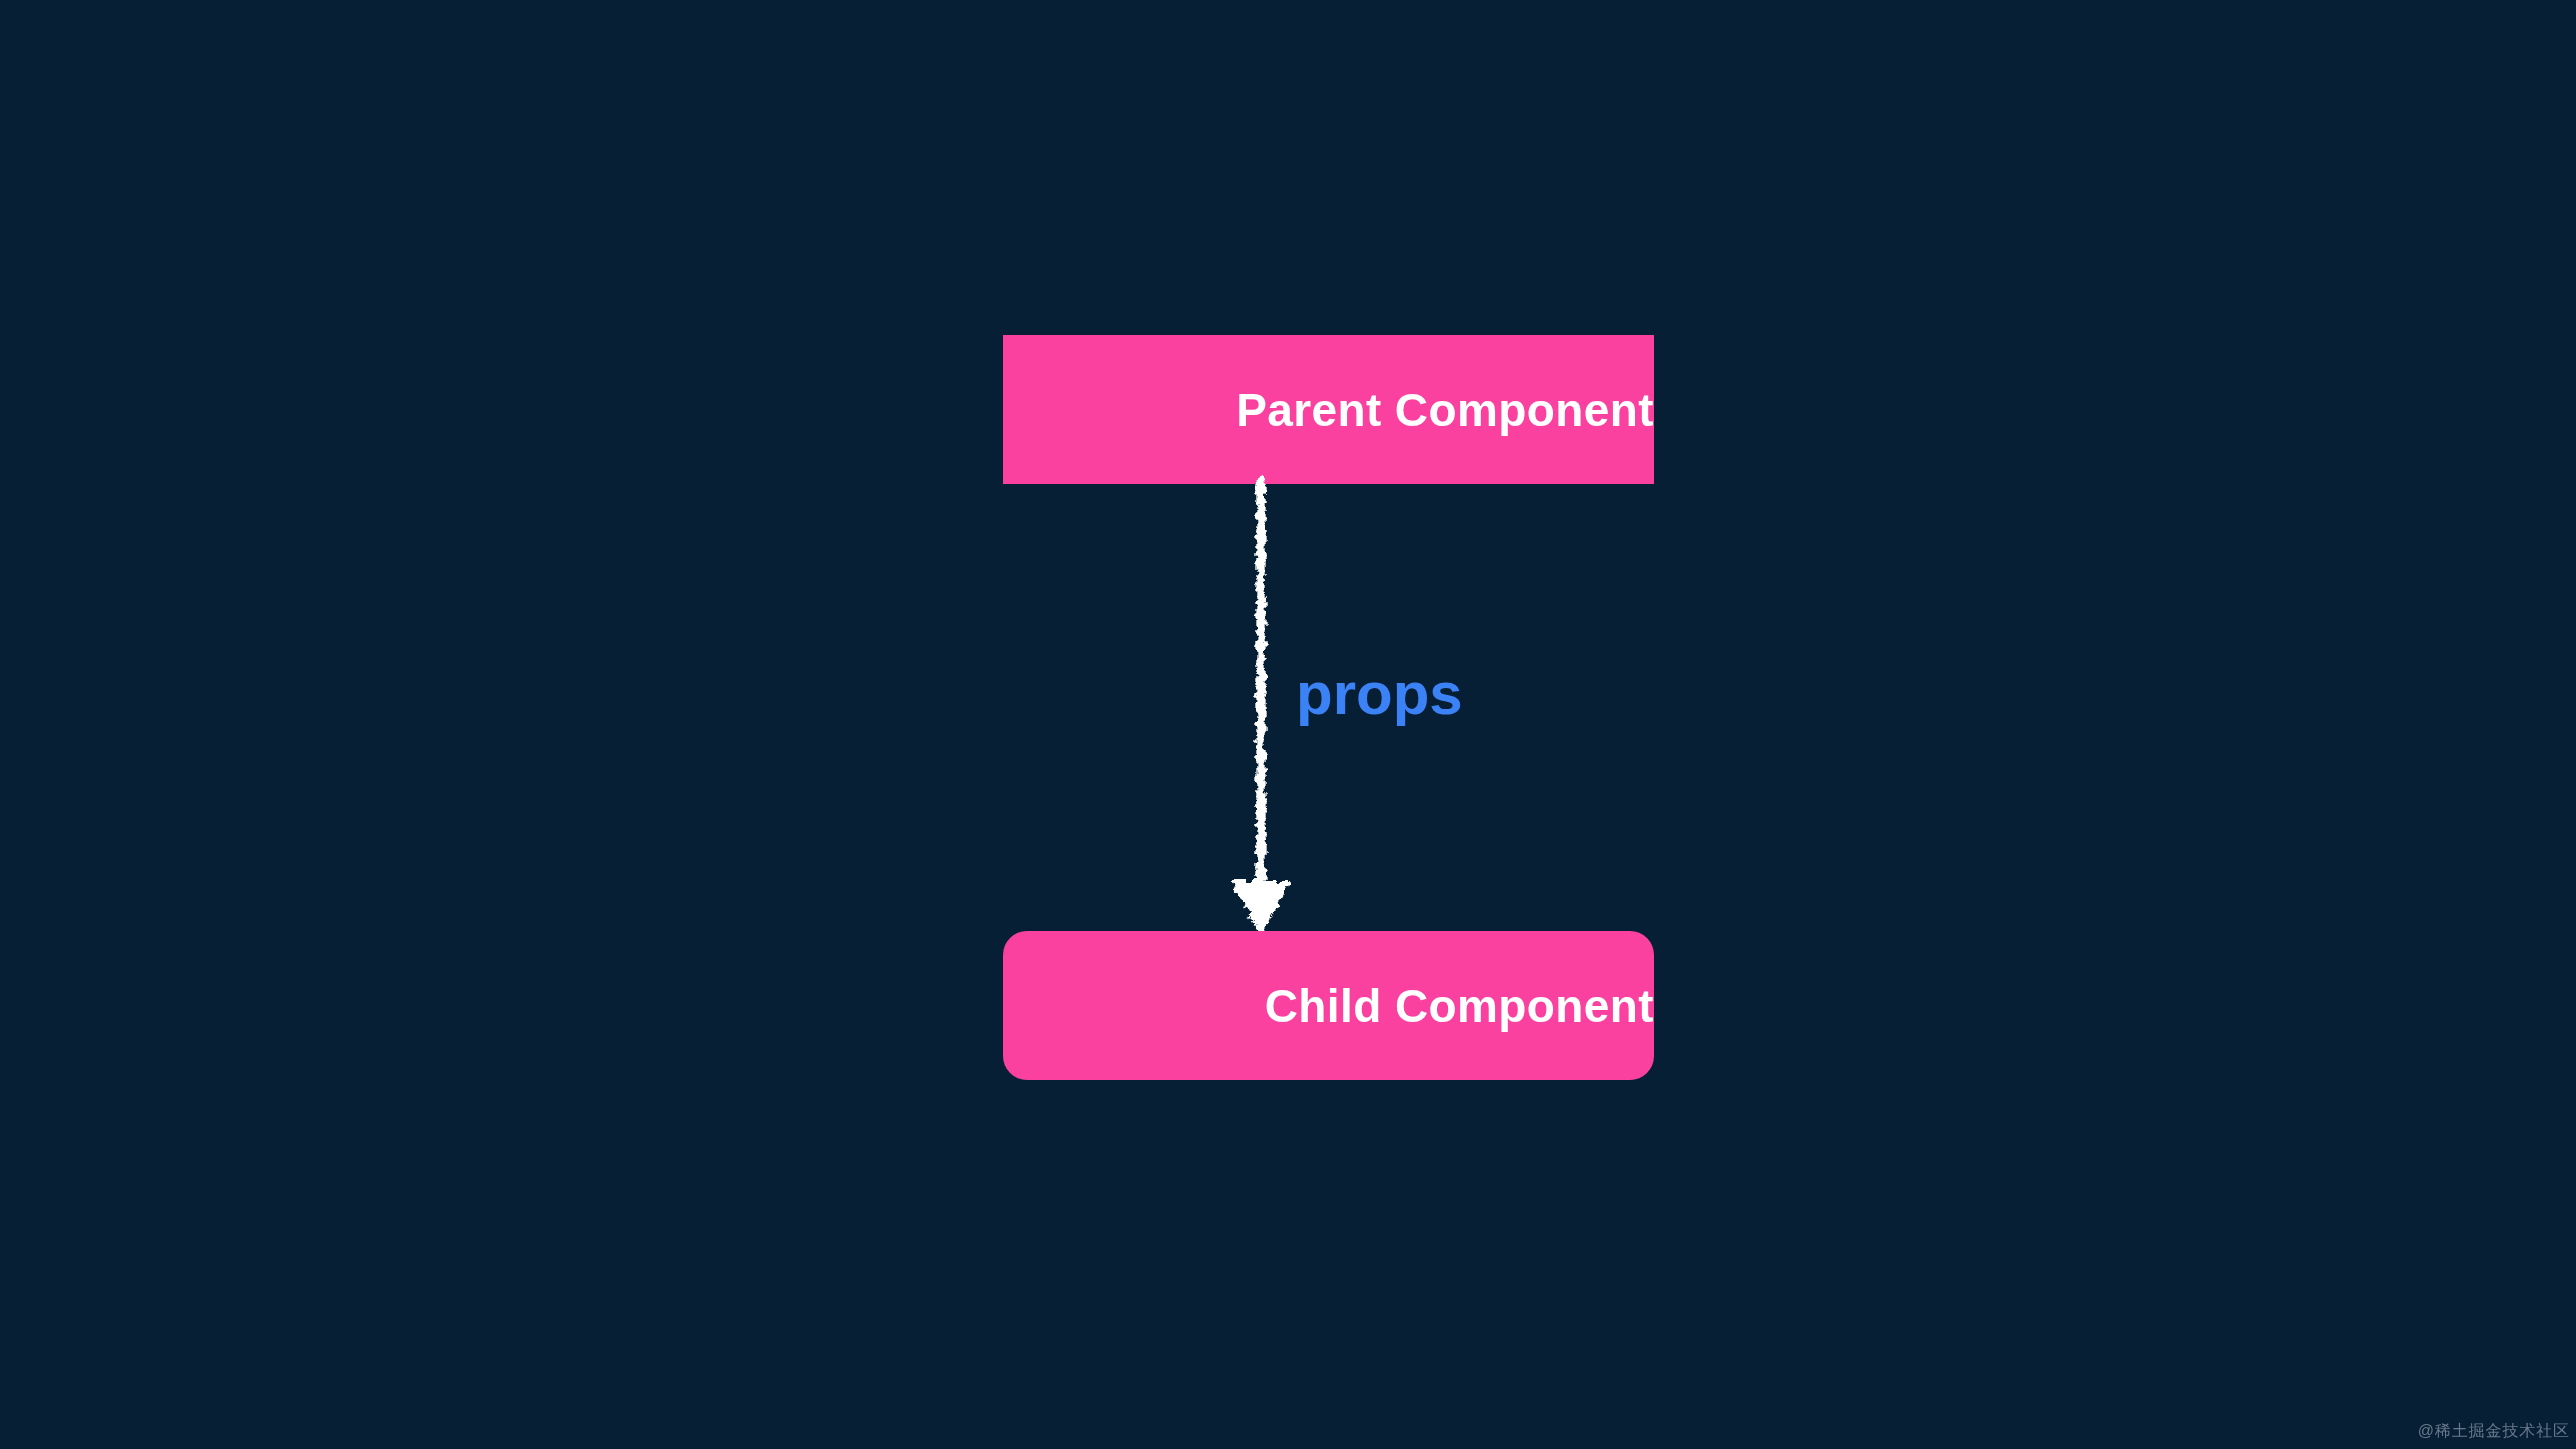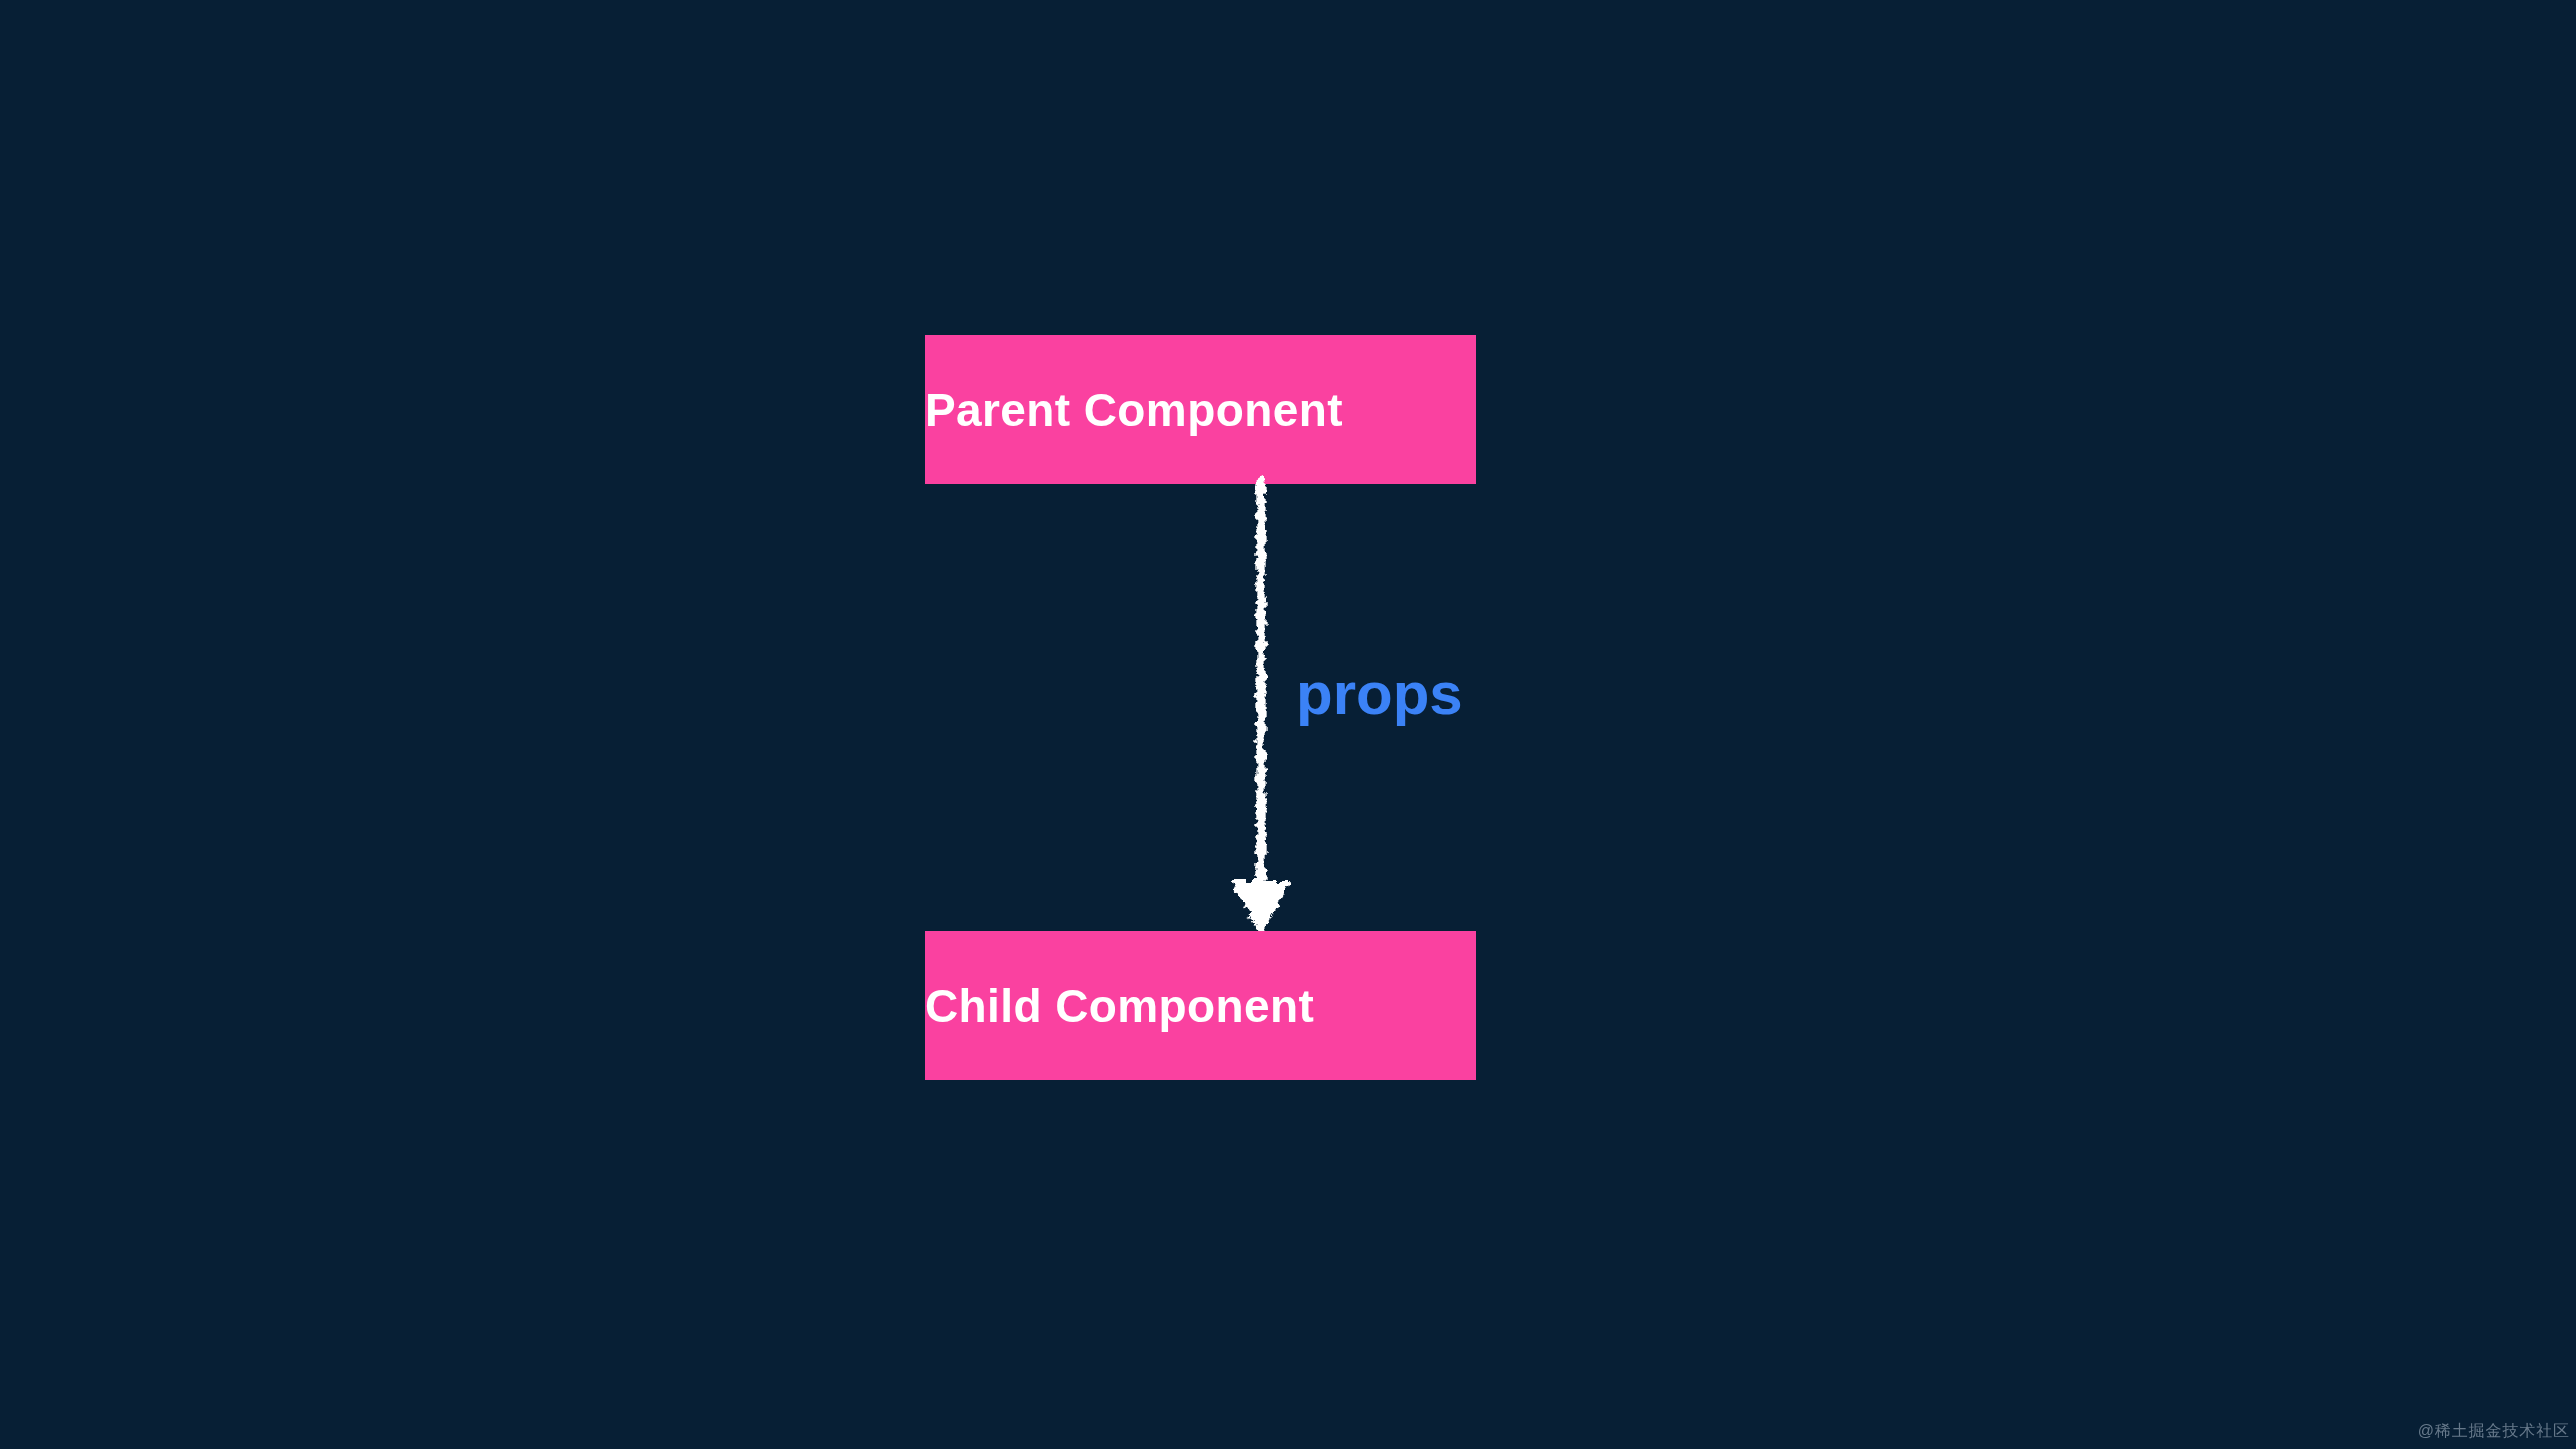--- a/index.html
+++ b/index.html
@@ -13,30 +13,30 @@
     background: #071f35;
     overflow: hidden;
     font-family: "Liberation Sans", sans-serif;
   }
   .stage {
     position: absolute;
     inset: 0;
   }
   .node {
     position: absolute;
-    left: 925px;
-    width: 551px;
+    left: 1003px;
+    width: 651px;
     height: 149px;
     background: #fa41a0;
     display: flex;
     align-items: center;
-    justify-content: flex-start;
+    justify-content: flex-end;
   }
   .node-parent { top: 335px; }
-  .node-child  { top: 931px; }
+  .node-child  { top: 931px; border-radius: 24px; }
   .node-label {
     color: #ffffff;
     font-weight: bold;
     font-size: 46px;
     letter-spacing: 0.4px;
     white-space: nowrap;
   }
   .arrow-svg {
     position: absolute;
     left: 1199px;

